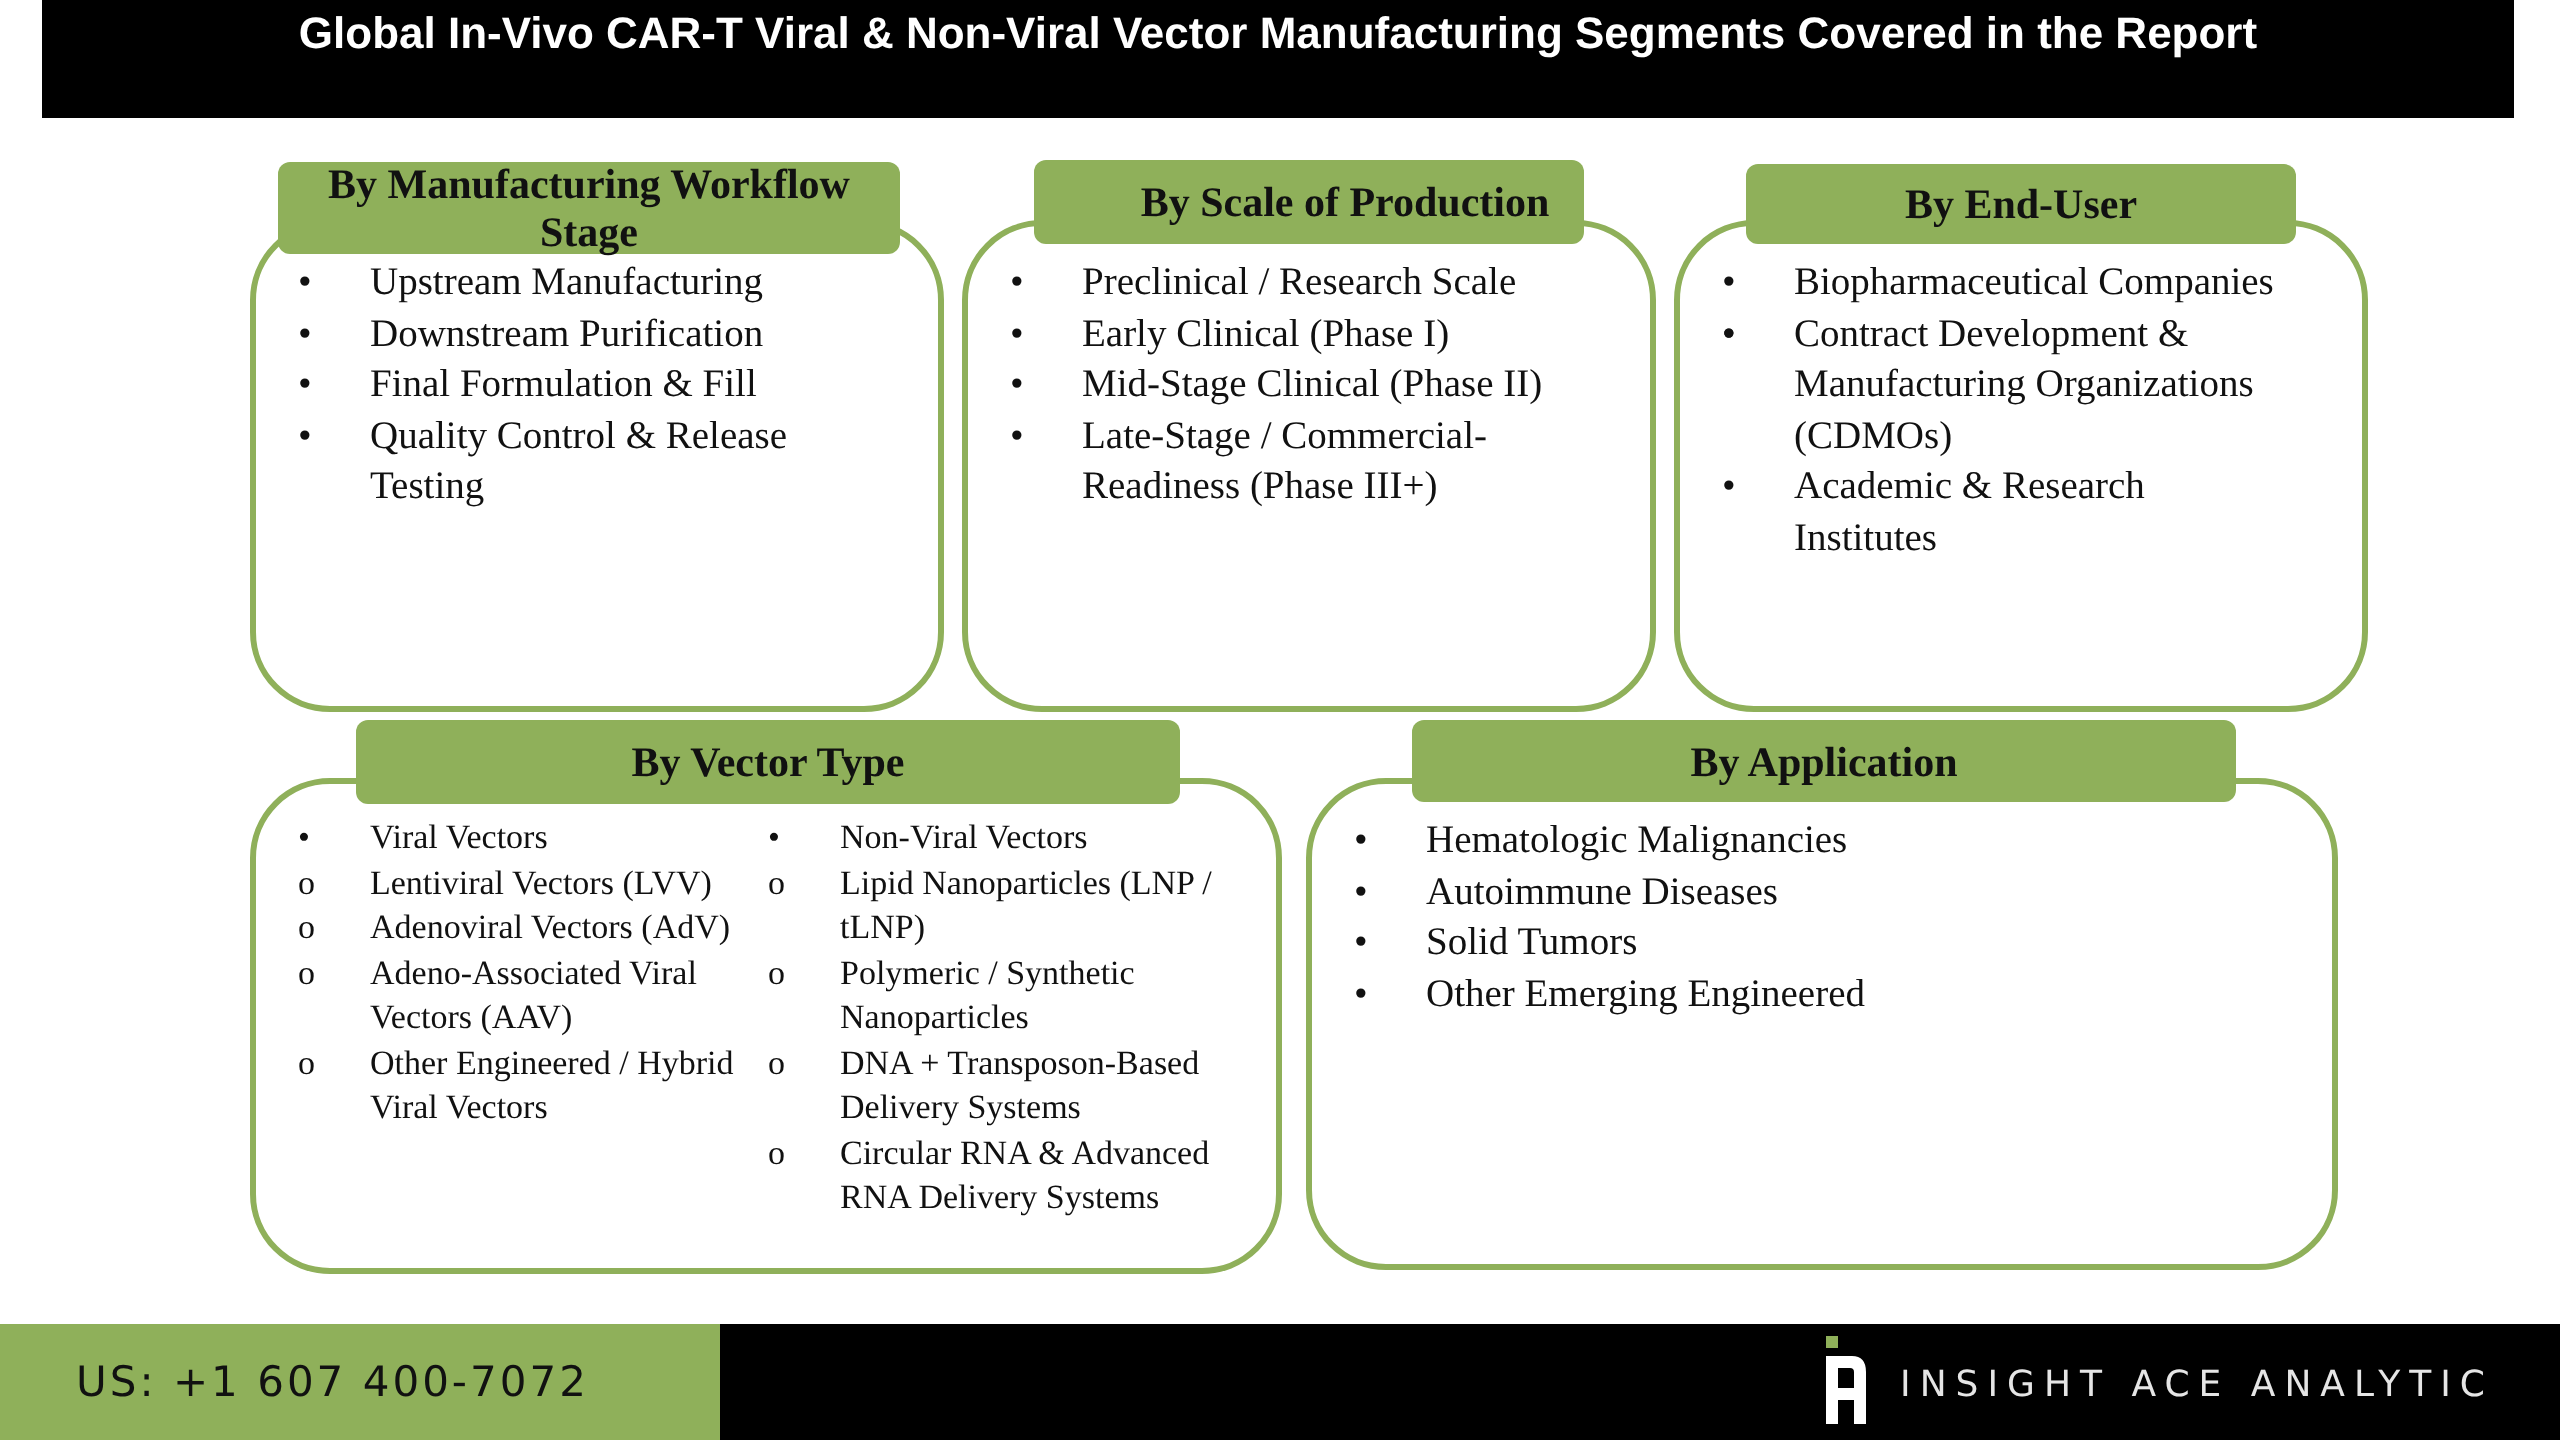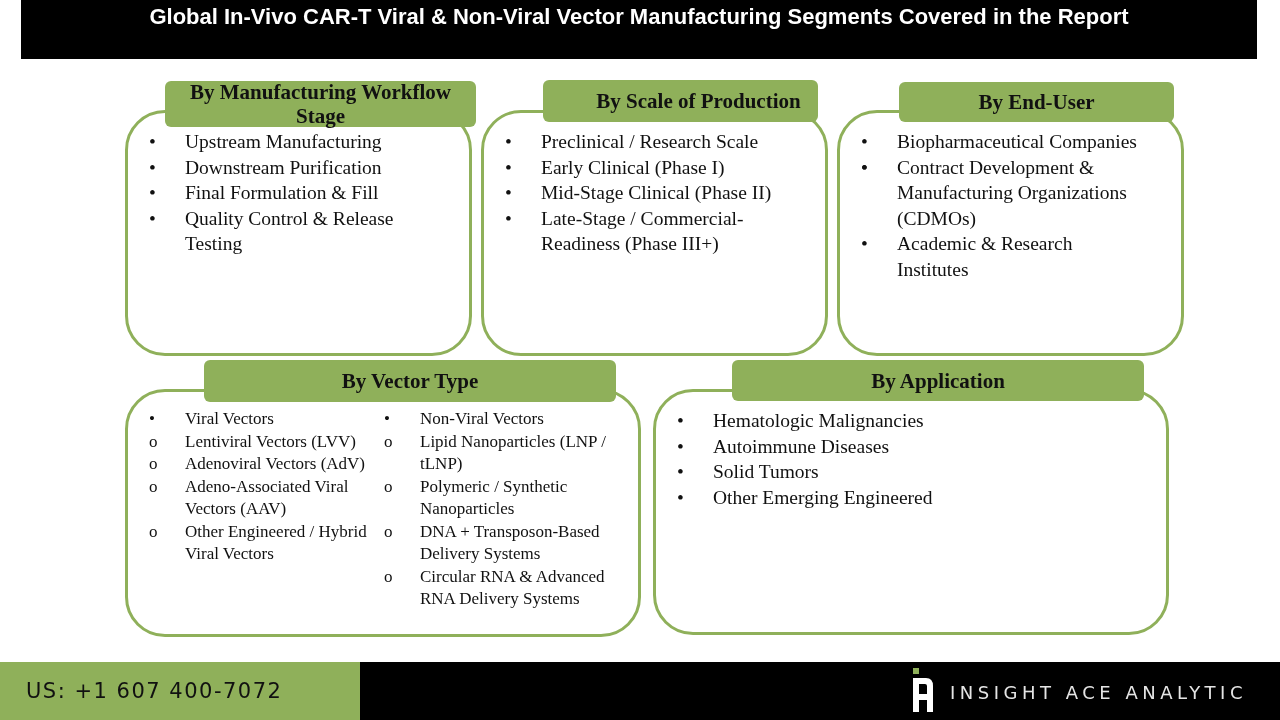--- a/index.html
+++ b/index.html
@@ -1,28 +1,28 @@
 <!DOCTYPE html>
 <html><head>
 <meta charset="utf-8">
 <style>
   html, body { margin:0; padding:0; }
   body { width:1280px; height:720px; background:#ffffff; position:relative; overflow:hidden; font-family:"DejaVu Serif", serif; }
   .title-bar { position:absolute; left:21px; top:0; width:1236px; height:59px; background:#000; color:#fff;
     font-family:"Liberation Sans", sans-serif; font-weight:bold; font-size:22px; line-height:33px; text-align:center; }
   .box { position:absolute; border:3px solid #8fb05a; border-radius:40px; background:#fff; box-sizing:border-box; }
   .hdr { position:absolute; background:#8fb05a; border-radius:6px; color:#111; font-family:"Liberation Serif", serif;
-    font-weight:bold; font-size:21px; text-align:center; display:flex; align-items:center; justify-content:center; line-height:24px; box-sizing:border-box; padding:0 8px;margin-left:26px; }
+    font-weight:bold; font-size:21px; text-align:center; display:flex; align-items:center; justify-content:center; line-height:24px; box-sizing:border-box; padding:0 8px; }
   ul.items { position:absolute; margin:0; padding:0; list-style:none; font-family:"Liberation Serif", serif; font-size:19.5px; color:#111; line-height:25.5px; }
   ul.items li { position:relative; padding-left:36px; }
   ul.items li .b { position:absolute; left:0; top:0; width:20px; text-align:left; }
   ul.small { font-size:17px; line-height:22.5px; }
   ul.small li { padding-left:36px; }
   .footer-left { position:absolute; left:0; top:662px; width:360px; height:58px; background:#8fb05a; color:#111;
-    font-family:"DejaVu Sans", sans-serif; font-size:21px; letter-spacing:1.5px; display:flex; align-items:center; padding-left:26px; box-sizing:border-box; }
+    font-family:"DejaVu Sans", sans-serif; font-size:21px; letter-spacing:1.5px; display:flex; align-items:center; padding-left:38px; box-sizing:border-box; }
   .footer-right { position:absolute; left:360px; top:662px; width:920px; height:58px; background:#000; }
   .logo-text { position:absolute; right:33px; top:20px; color:#e5e5e5; font-family:"DejaVu Sans", sans-serif; font-size:18px; letter-spacing:4.5px; }
   .logo-mark { position:absolute; left:552px; top:6px; width:22px; height:44px; }
 </style>
 </head>
 <body>
 
 <div class="title-bar">Global In-Vivo CAR-T Viral &amp; Non-Viral Vector Manufacturing Segments Covered in the Report</div>
 
 <div class="box" style="left:125px;top:110px;width:347px;height:246px;"></div>

